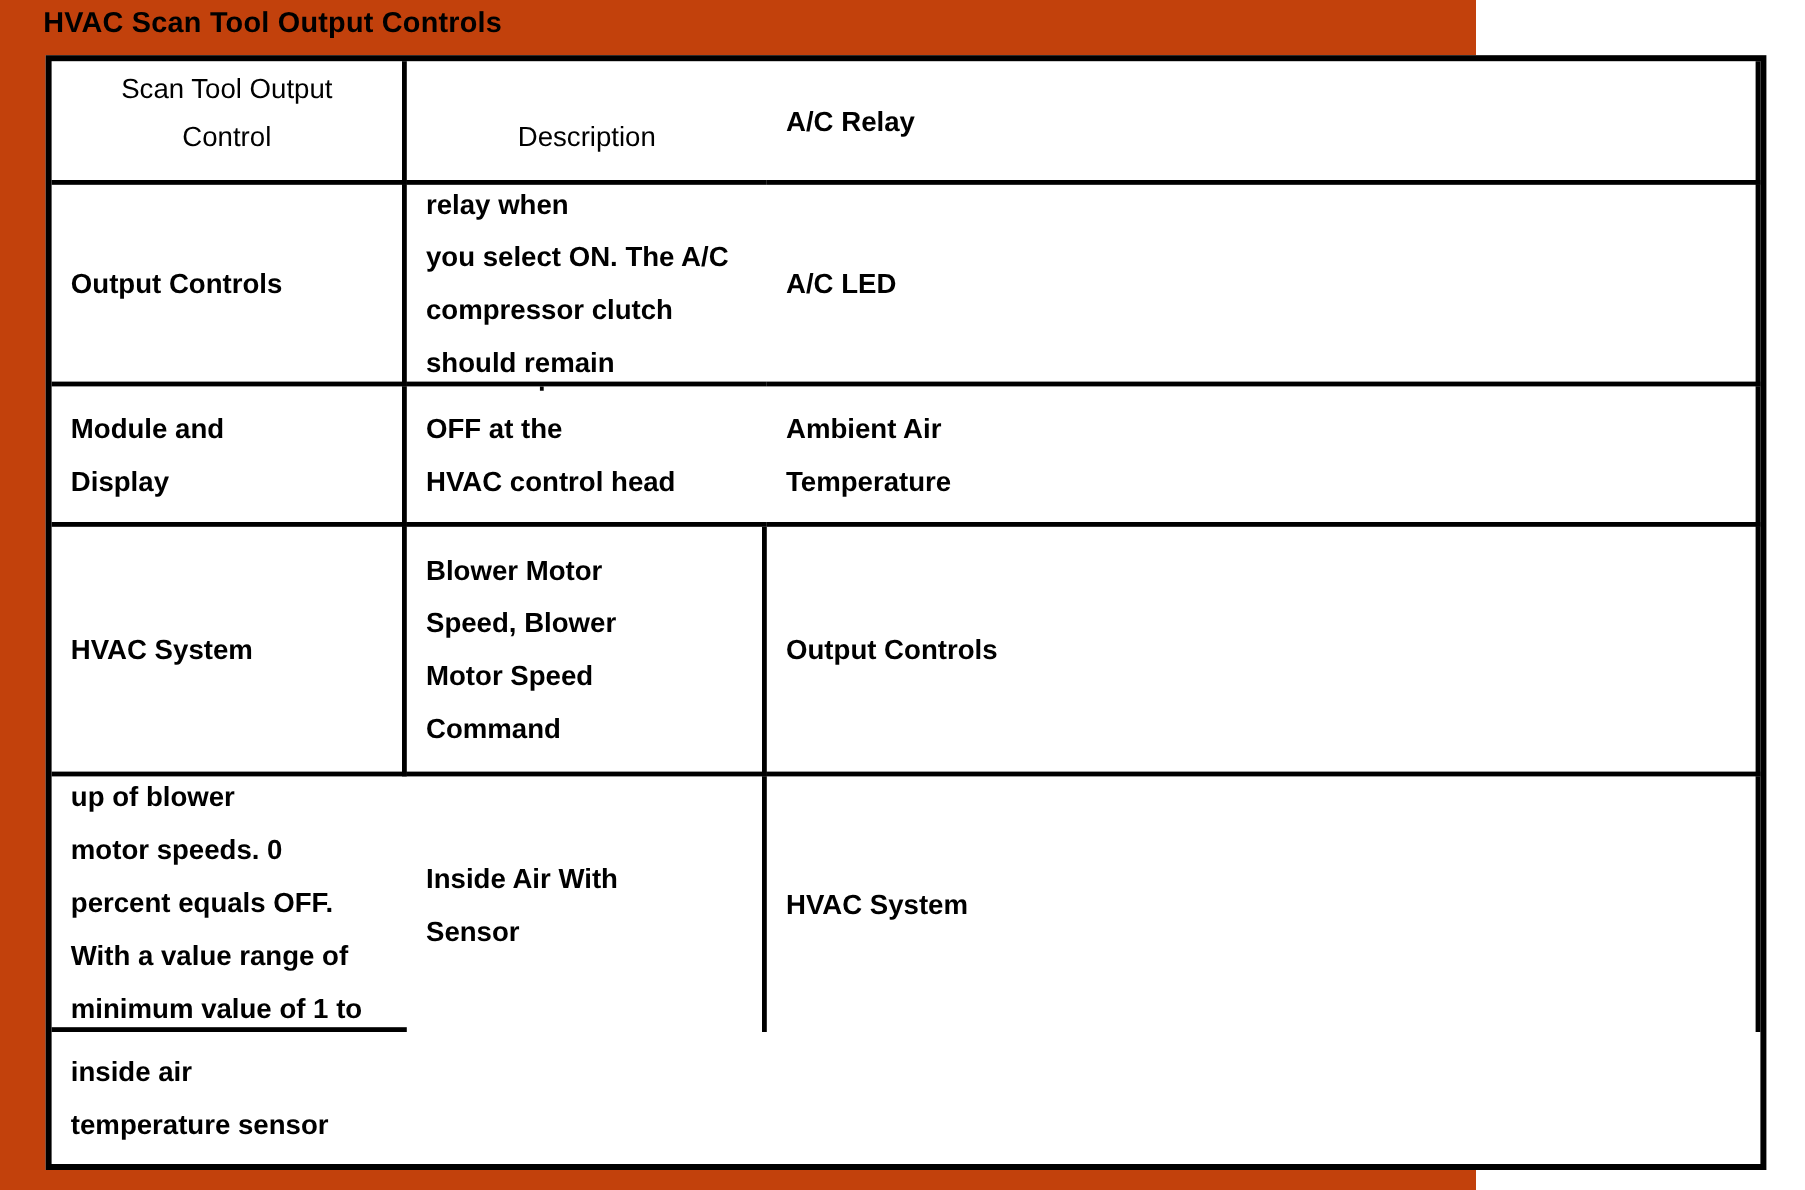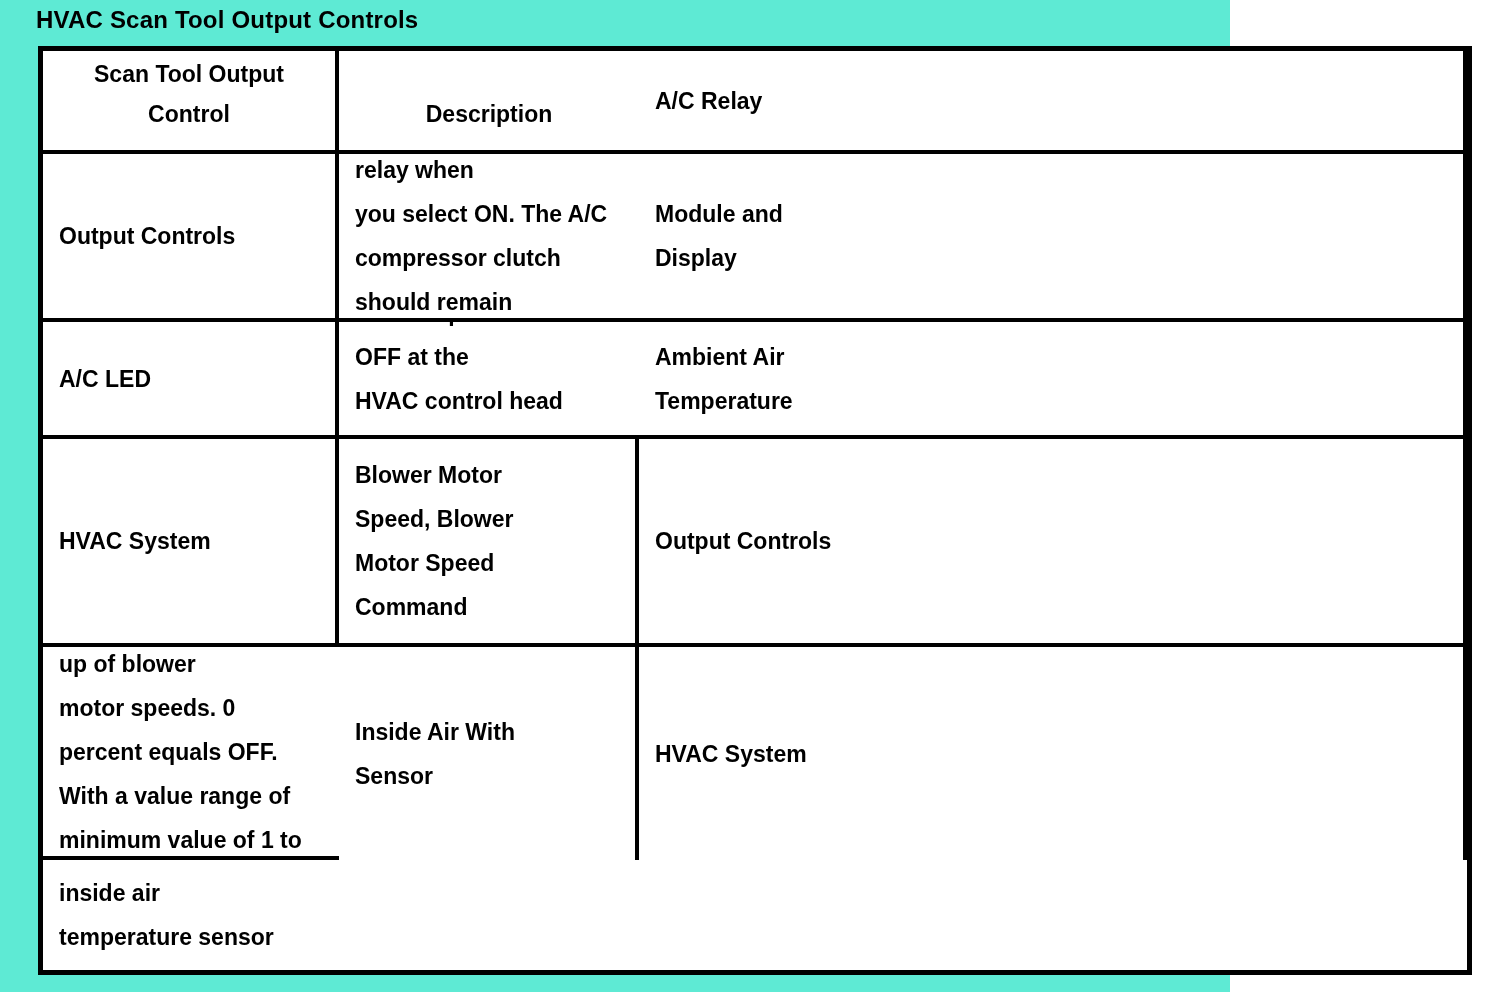--- a/index.html
+++ b/index.html
@@ -6,21 +6,21 @@
   html, body {
     width: 1504px; height: 992px;
     background: #ffffff;
     font-family: "Liberation Sans", sans-serif;
     color: #000000;
     overflow: hidden;
   }
   .page {
     position: relative;
     width: 1230px; height: 992px;
-    background: #5eead4;
+    background: #c2410c;
   }
   .doc-title {
     position: absolute;
     left: 36px; top: 6px;
     font-size: 24px;
     font-weight: bold;
     letter-spacing: 0.2px;
     white-space: nowrap;
   }
   .table {
@@ -41,21 +41,21 @@
     padding: 10px 16px;
     font-size: 23px;
     line-height: 44px;
     white-space: pre-line;
     overflow: hidden;
     font-weight: bold;
   }
   .cell.last-col { border-right: none; }
   .cell.last-row { border-bottom: none; }
   .cell.header {
-    font-weight: bold;
+    font-weight: normal;
     justify-content: center;
     text-align: center;
     align-items: flex-end;
     padding-bottom: 16px;
     line-height: 40px;
   }
 </style>
 </head>
 <body>
 
@@ -68,23 +68,23 @@
     <div class="cell header">Scan Tool Output
 Control</div>
     <div class="cell header last-col">Description</div>
 
     <div class="cell">A/C Relay</div>
     <div class="cell">Output Controls</div>
     <div class="cell last-col">The PCM energizes the A/C compressor clutch relay when
 you select ON. The A/C compressor clutch should remain
 engaged until commanded OFF.</div>
 
+    <div class="cell">A/C LED</div>
     <div class="cell">Module and
 Display</div>
-    <div class="cell">A/C LED</div>
     <div class="cell last-col">Gives the status of the A/C compressor ON or OFF at the
 HVAC control head through the A/C LED indicator.</div>
 
     <div class="cell">Ambient Air
 Temperature</div>
     <div class="cell">HVAC System</div>
 
     <div class="cell">Blower Motor
 Speed, Blower
 Motor Speed

